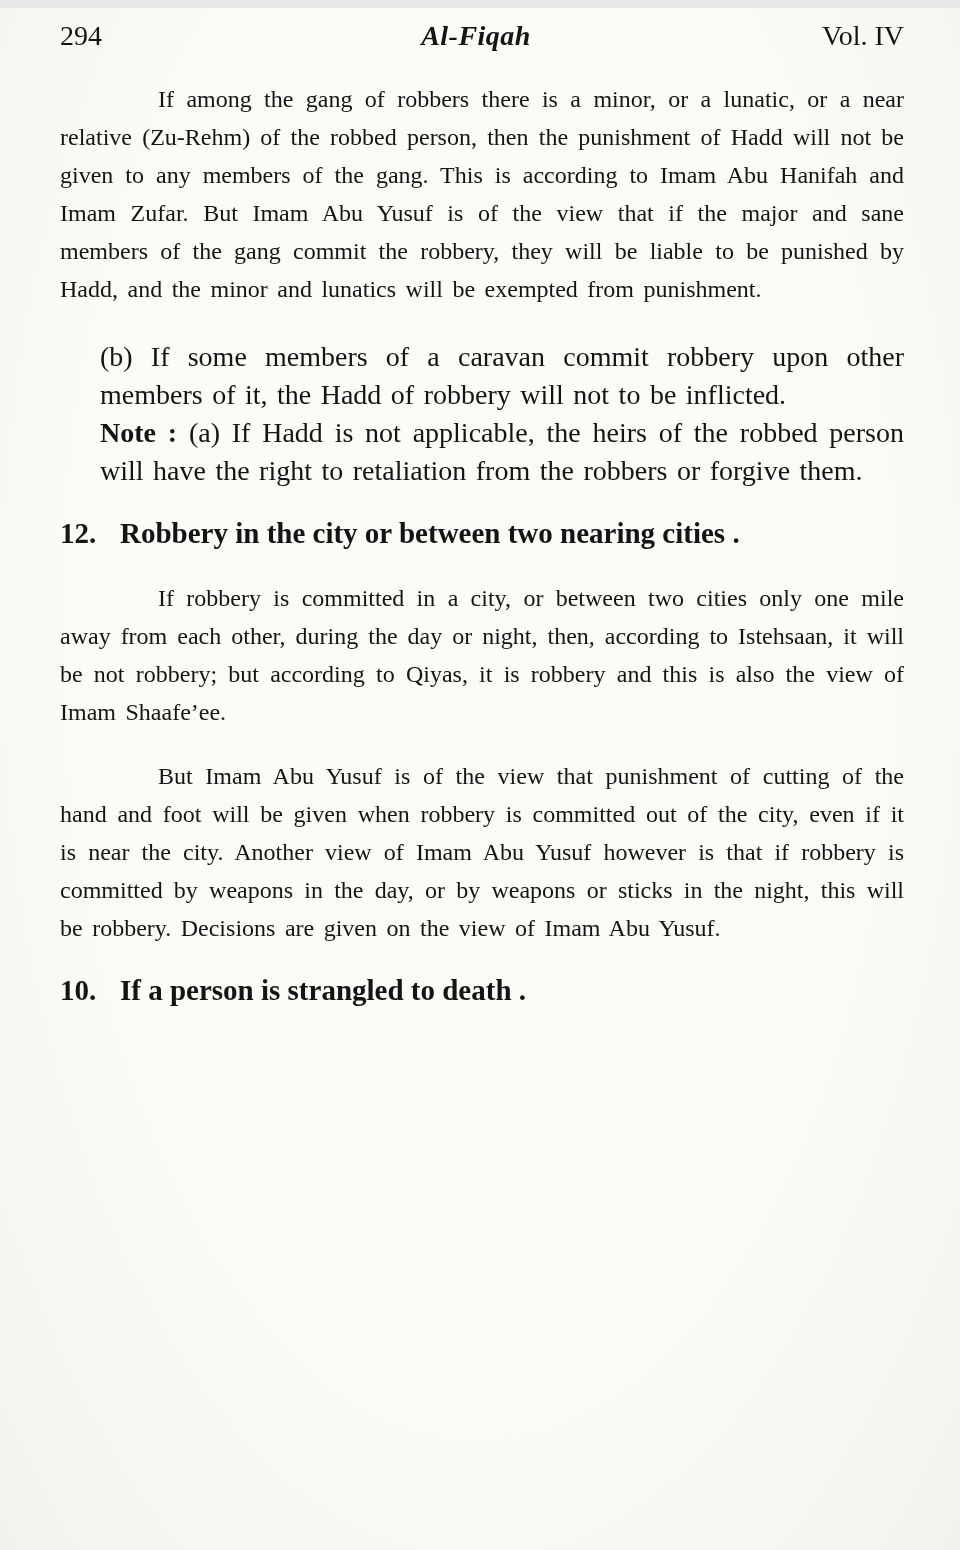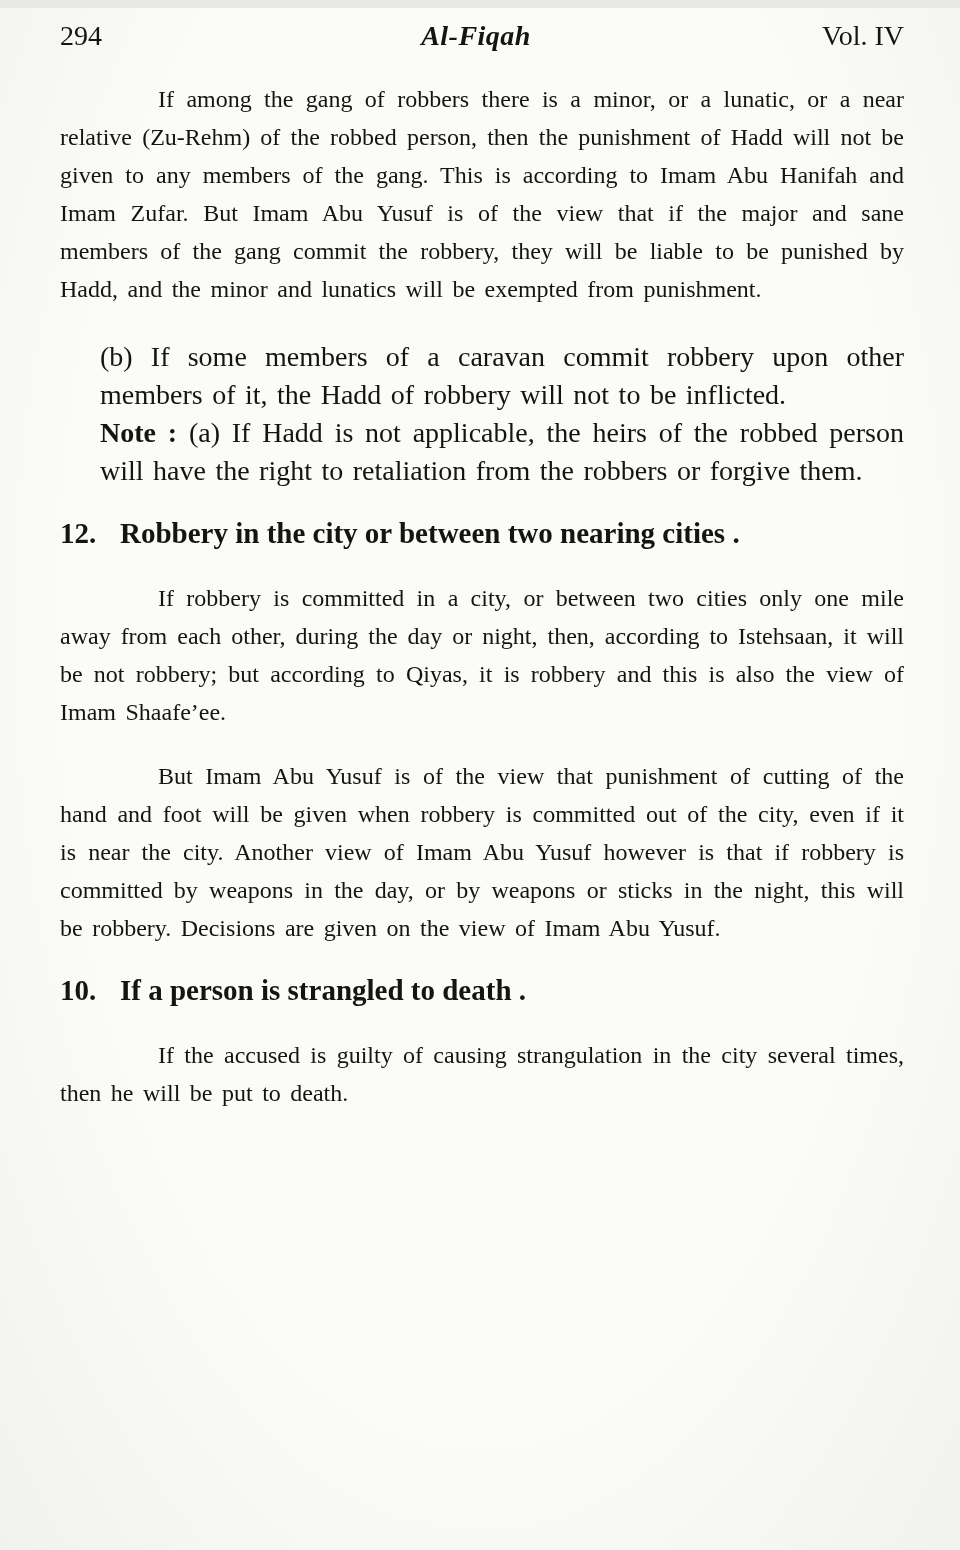--- a/index.html
+++ b/index.html
@@ -97,16 +97,15 @@
     </div>
     <p class="body-para">If robbery is committed in a city, or between two cities only one mile away from each other, during the day or night, then, according to Istehsaan, it will be not robbery; but according to Qiyas, it is robbery and this is also the view of Imam Shaafe’ee.</p>
     <p class="body-para">But Imam Abu Yusuf is of the view that punishment of cutting of the hand and foot will be given when robbery is committed out of the city, even if it is near the city. Another view of Imam Abu Yusuf however is that if robbery is committed by weapons in the day, or by weapons or sticks in the night, this will be robbery. Decisions are given on the view of Imam Abu Yusuf.</p>
   </div>
 
   <div>
     <div class="section-heading">
       <span class="section-number">10.</span>
       <span class="section-heading-text">If a person is strangled to death .</span>
     </div>
-    <p class="body-para">If the accused is guilty of causing strangulation in the city several times, then he will be put to death.</p>
   </div>
 
 </div>
 
 </body></html>

